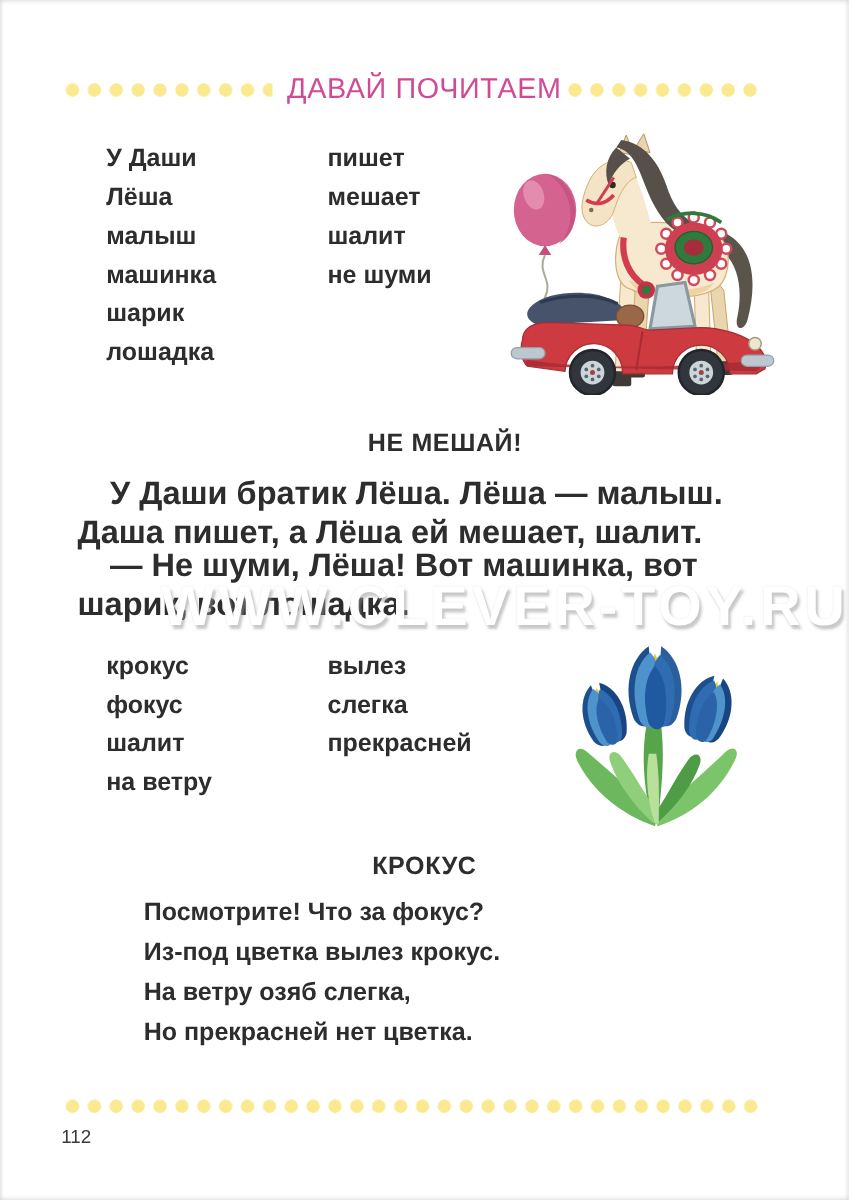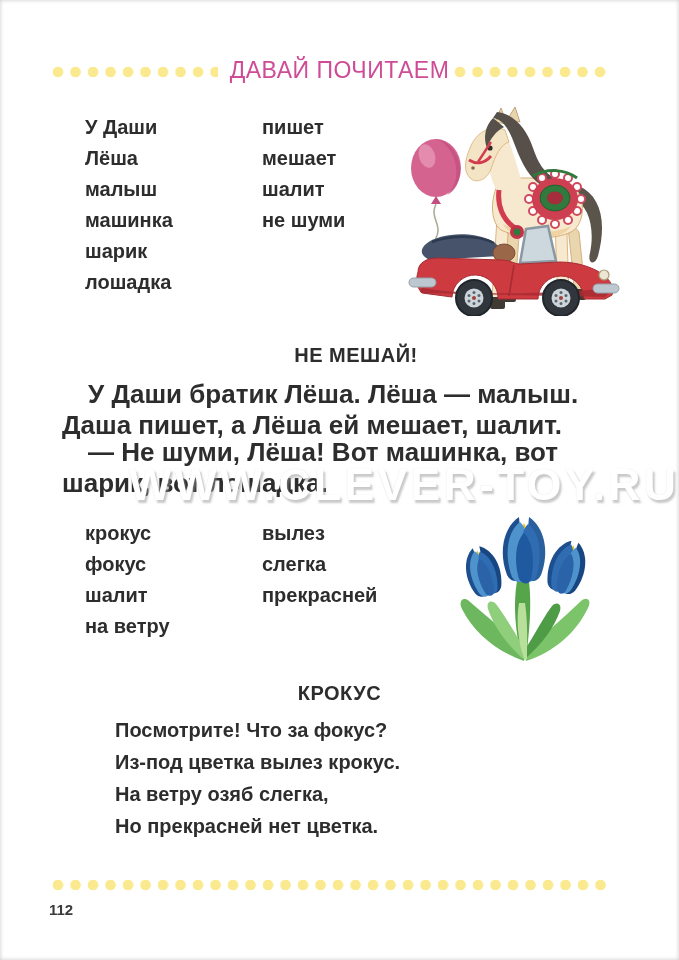--- a/index.html
+++ b/index.html
@@ -36,21 +36,21 @@
   }
   .watermark{
     position:absolute;left:0;right:0;top:459px;
     text-align:right;
     font-size:45px;font-weight:bold;letter-spacing:3px;
     color:#ffffff;
     text-shadow:2px 3px 2px rgba(150,150,150,0.5), 0 0 1px rgba(120,120,120,0.25);
     white-space:nowrap;
   }
   .poem{position:absolute;left:115px;top:714px;font-size:20px;font-weight:bold;line-height:32px;}
-  .page-num{position:absolute;left:49px;top:901px;font-size:15px;font-weight:bold;color:#3b3b3b;}
+  .page-num{position:absolute;left:49px;top:901px;font-size:15px;font-weight:normal;color:#3b3b3b;}
   .illu{position:absolute;}
 </style>
 </head>
 <body>
 
 <div class="page">
 
   <div class="dot-row" style="left:50px;top:65px;width:168px;"></div>
   <div class="hdr-title">ДАВАЙ ПОЧИТАЕМ</div>
   <div class="dot-row" style="left:452px;top:65px;width:160px;"></div>

